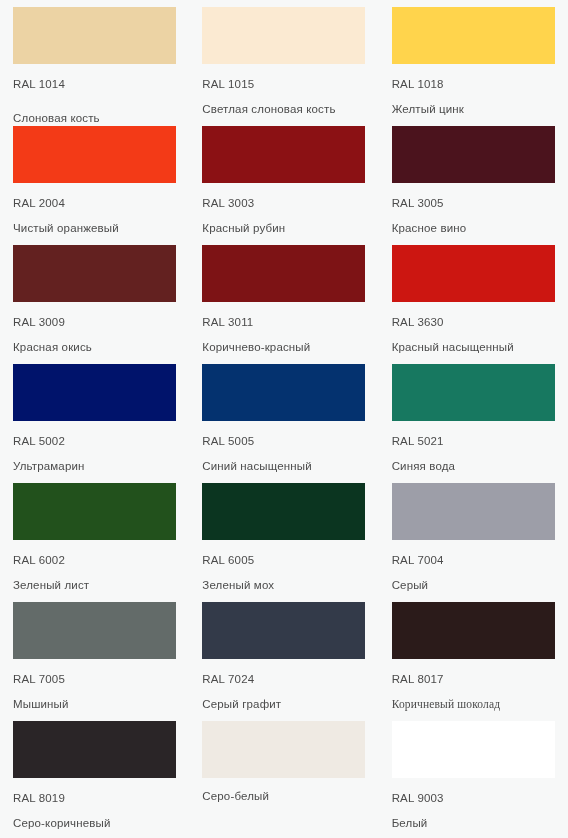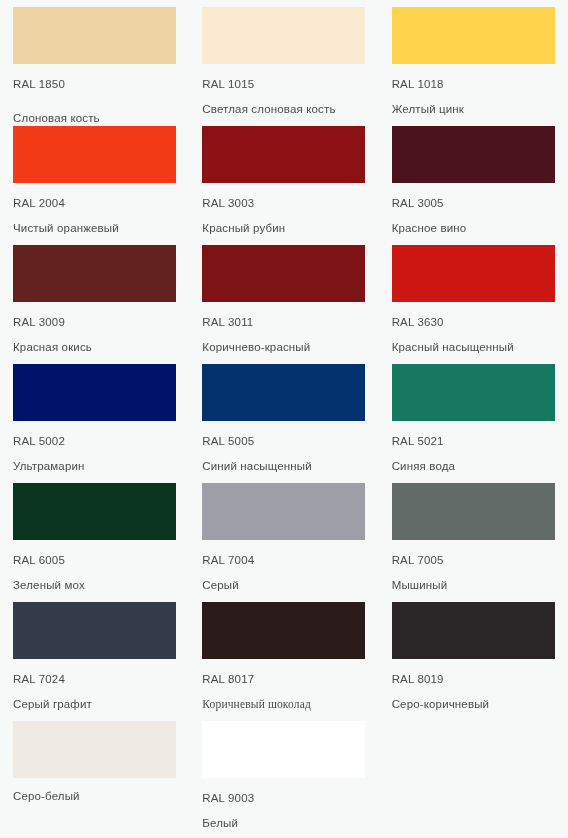--- a/index.html
+++ b/index.html
@@ -54,21 +54,21 @@
     letter-spacing: 0.15px;
     white-space: nowrap;
   }
 </style>
 </head>
 <body style="background: rgb(247, 248, 248);">
 
 <div class="palette-grid">
     <div class="color-card">
       <div class="swatch" style="background-color: rgb(236, 211, 164);"></div>
-      <div class="ral-code" style="color: rgb(75, 75, 75);">RAL 1850</div>
+      <div class="ral-code" style="color: rgb(75, 75, 75);">RAL 1014</div>
       <div class="ral-name" style="color: rgb(75, 75, 75); margin-top: 21px;">Слоновая кость</div>
     </div>
     <div class="color-card">
       <div class="swatch" style="background-color: rgb(251, 234, 210);"></div>
       <div class="ral-code" style="color: rgb(75, 75, 75);">RAL 1015</div>
       <div class="ral-name" style="color: rgb(75, 75, 75);">Светлая слоновая кость</div>
     </div>
     <div class="color-card">
       <div class="swatch" style="background-color: rgb(255, 212, 76);"></div>
       <div class="ral-code" style="color: rgb(75, 75, 75);">RAL 1018</div>
@@ -113,20 +113,25 @@
       <div class="swatch" style="background-color: rgb(4, 50, 111);"></div>
       <div class="ral-code" style="color: rgb(75, 75, 75);">RAL 5005</div>
       <div class="ral-name" style="color: rgb(75, 75, 75);">Синий насыщенный</div>
     </div>
     <div class="color-card">
       <div class="swatch" style="background-color: rgb(23, 120, 96);"></div>
       <div class="ral-code" style="color: rgb(75, 75, 75);">RAL 5021</div>
       <div class="ral-name" style="color: rgb(75, 75, 75);">Синяя вода</div>
     </div>
     <div class="color-card">
+      <div class="swatch" style="background-color: rgb(34, 81, 28);"></div>
+      <div class="ral-code" style="color: rgb(75, 75, 75);">RAL 6002</div>
+      <div class="ral-name" style="color: rgb(75, 75, 75);">Зеленый лист</div>
+    </div>
+    <div class="color-card">
       <div class="swatch" style="background-color: rgb(11, 53, 32);"></div>
       <div class="ral-code" style="color: rgb(75, 75, 75);">RAL 6005</div>
       <div class="ral-name" style="color: rgb(75, 75, 75);">Зеленый мох</div>
     </div>
     <div class="color-card">
       <div class="swatch" style="background-color: rgb(157, 158, 168);"></div>
       <div class="ral-code" style="color: rgb(75, 75, 75);">RAL 7004</div>
       <div class="ral-name" style="color: rgb(75, 75, 75);">Серый</div>
     </div>
     <div class="color-card">

